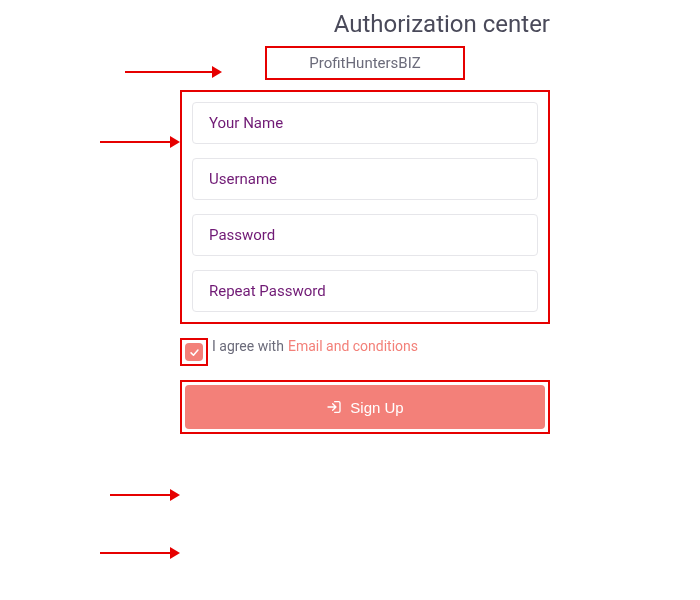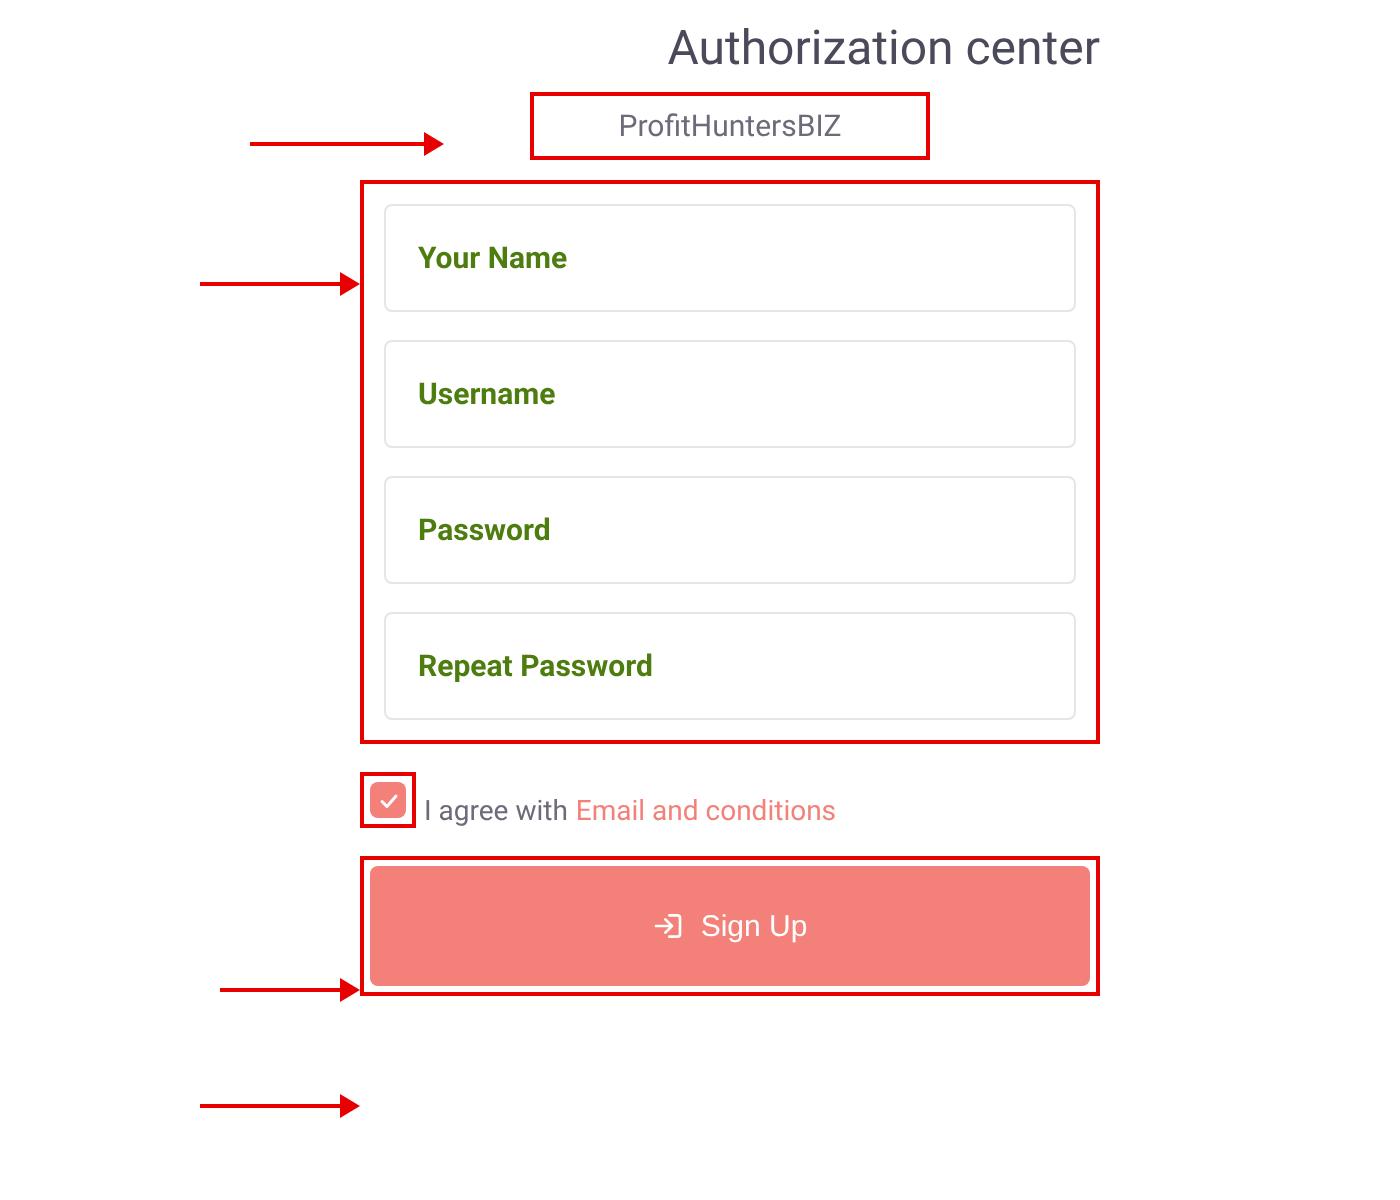--- a/index.html
+++ b/index.html
@@ -39,37 +39,36 @@
     font-size: 15px;
     color: #6b6b7a;
     margin-top: 2px;
   }
   .fields-box {
     border: 2px solid #e60000;
     padding: 10px;
   }
   .field {
     width: 100%;
-    height: 54px;
+    height: 42px;
     border: 1px solid #e6e6ea;
     border-radius: 4px;
     padding: 0 16px;
     font-size: 15px;
-    color: #4d7c0f;
+    color: #701a75;
     background: #fff;
     display: flex;
     align-items: center;
     margin-bottom: 14px;
-    font-weight: bold;
   }
   .field:last-child { margin-bottom: 0; }
   .agree-row {
     margin-top: 14px;
     display: flex;
-    align-items: flex-end;
+    align-items: flex-start;
     font-size: 14px;
     color: #6b6b7a;
   }
   .check-wrap {
     border: 2px solid #e60000;
     padding: 3px;
     display: inline-flex;
     margin-right: 4px;
   }
   .checkbox {
@@ -87,21 +86,21 @@
     margin-left: 4px;
     cursor: pointer;
   }
   .submit-wrap {
     border: 2px solid #e60000;
     padding: 3px;
     margin-top: 14px;
   }
   .submit-btn {
     width: 100%;
-    height: 60px;
+    height: 44px;
     background: #f38079;
     border: none;
     border-radius: 4px;
     color: #fff;
     font-size: 15px;
     display: flex;
     align-items: center;
     justify-content: center;
     gap: 8px;
     cursor: pointer;

